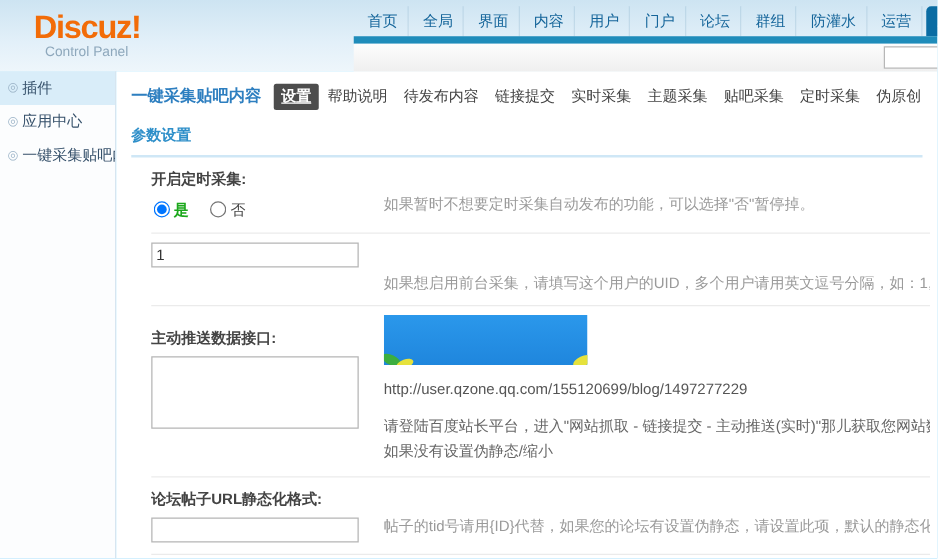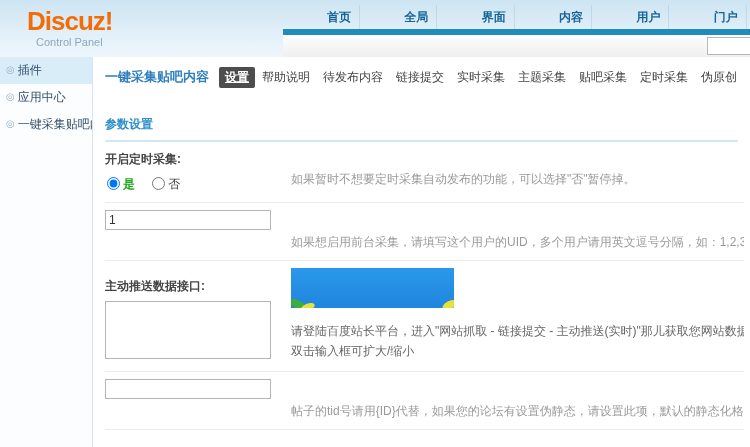--- a/index.html
+++ b/index.html
@@ -6,22 +6,22 @@
   body{font-family:"Liberation Sans","DejaVu Sans",sans-serif;font-size:12px;color:#333;background:#fff;}
   .screen{position:relative;width:750px;height:447px;overflow:hidden;background:#7dd3fc;}
 
   
   .header{position:absolute;top:0;left:0;width:750px;height:57px;
     background:linear-gradient(180deg,#cde4f2 0%,#e3f0f9 60%,#eef6fb 100%);}
   .logo-title{position:absolute;left:27px;top:6px;font-size:26px;font-weight:bold;color:#f26c08;letter-spacing:-1px;}
   .logo-sub{position:absolute;left:36px;top:36px;font-size:11px;color:#8ea8bc;}
 
   .nav{position:absolute;left:286px;top:5px;height:24px;line-height:24px;white-space:nowrap;}
-  .nav-item{display:inline-block;padding:0 8px;color:#15659a;font-weight:bold;cursor:pointer;
-    border-right:1px solid rgba(150,185,210,.35);margin-left:33px;}
+  .nav-item{display:inline-block;padding:0 8px;color:#15659a;font-weight:normal;cursor:pointer;
+    border-right:1px solid rgba(150,185,210,.35);}
   .nav-item:last-child{border-right:none;}
   .nav-item.active{background:#0a6ca3;color:#fff;border-radius:4px 4px 0 0;border-right:none;}
 
   .teal-bar{position:absolute;left:283px;right:0;top:29px;height:6px;background:#1f8cba;}
   .crumb-bar{position:absolute;left:283px;right:0;top:35px;height:22px;
     background:linear-gradient(#fdfdfd,#efefef);border-bottom:1px solid #dcdcdc;}
   .breadcrumb{position:absolute;left:19px;top:4px;color:#666;}
   .crumb-plus{color:#666;margin-left:4px;cursor:pointer;}
   .search-input{position:absolute;left:424px;top:2px;width:90px;height:14px;border:1px solid #b7b7b7;
     background:#fff;font-size:11px;padding:1px 3px;}
@@ -32,25 +32,25 @@
   .side-item.active{background:#d9edf9;}
   .bullet{display:inline-block;color:#9ab2c6;font-size:10px;margin-right:3px;vertical-align:1px;}
 
   
   .main{position:absolute;top:57px;left:93px;right:0;bottom:0;background:#fff;overflow:hidden;}
   .title-row{padding:10px 0 0 12px;white-space:nowrap;}
   .page-title{display:inline-block;color:#2e7fc0;font-weight:bold;font-size:13px;margin-right:10px;}
   .tab{display:inline-block;color:#444;padding:2px 6px;margin-right:1px;cursor:pointer;}
   .tab.active{background:#4d4d4d;color:#fff;border-radius:2px;font-weight:bold;text-decoration:underline;}
 
-  .section-title{margin:28px 12px 0 12px;color:#2e8fc9;font-weight:bold;
+  .section-title{margin:12px 12px 0 12px;color:#2e8fc9;font-weight:bold;
     padding-bottom:7px;border-bottom:2px solid #cfe7f6;}
 
   .frm{margin:0 6px 0 12px;}
-  .row{display:flex;border-bottom:1px solid #ebebeb;padding:7px 0 9px 0;}
+  .row{display:flex;border-bottom:1px solid #ebebeb;padding:7px 0 9px 0;margin-left:16px;}
   .row-left{width:186px;flex-shrink:0;}
   .row-label{font-weight:bold;color:#444;padding:2px 0 6px 0;}
   .row-help{flex:1;color:#9a9a9a;white-space:nowrap;overflow:hidden;}
   .txt-input{width:158px;height:16px;border:1px solid #b5b5b5;padding:1px 3px;font-size:12px;color:#333;background:#fff;}
   .txt-area{width:158px;height:52px;border:1px solid #b5b5b5;padding:2px 3px;font-size:12px;color:#333;background:#fff;resize:none;}
   .radio-line{padding-top:2px;}
   .radio-line input{vertical-align:-2px;margin:0 3px 0 2px;}
   .opt-yes{color:#1ca81c;font-weight:bold;margin-right:12px;}
   .opt-no{color:#444;}
 
@@ -144,29 +144,31 @@
               <ellipse cx="6" cy="5" rx="8" ry="4" fill="#3cae3f" transform="rotate(-30 6 5)"></ellipse>
               <ellipse cx="20" cy="2" rx="7" ry="3.5" fill="#2f9e39" transform="rotate(20 20 2)"></ellipse>
               <ellipse cx="68" cy="3" rx="8" ry="4" fill="#e6e23c" transform="rotate(15 68 3)"></ellipse>
               <ellipse cx="118" cy="2" rx="7" ry="3.5" fill="#3cae3f" transform="rotate(-18 118 2)"></ellipse>
               <ellipse cx="158" cy="4" rx="8" ry="4" fill="#e6e23c" transform="rotate(30 158 4)"></ellipse>
               <ellipse cx="6" cy="50" rx="8" ry="4" fill="#3cae3f" transform="rotate(25 6 50)"></ellipse>
               <ellipse cx="17" cy="53" rx="7" ry="3.5" fill="#e6e23c" transform="rotate(-20 17 53)"></ellipse>
               <ellipse cx="159" cy="51" rx="8" ry="4" fill="#e6e23c" transform="rotate(-25 159 51)"></ellipse>
             </g>
           </svg>
+          <div class="push-url">http://user.qzone.qq.com/155120699/blog/1497277229</div>
           <div class="push-note">
             <div>请登陆百度站长平台，进入"网站抓取 - 链接提交 - 主动推送(实时)"那儿获取您网站数据推送接口。</div>
-            <div>双击输入框可扩大/缩小</div>
+            <div>如果没有设置伪静态/缩小</div>
           </div>
         </div>
       </div>
 
       <div class="row">
         <div class="row-left">
+          <div class="row-label">论坛帖子URL静态化格式:</div>
           <input class="txt-input" type="text" value="" style="">
         </div>
         <div class="row-help" style="margin-top:24px;">帖子的tid号请用{ID}代替，如果您的论坛有设置伪静态，请设置此项，默认的静态化格式为thread-{ID}-1-1.html，如果没有设置伪静态</div>
       </div>
 
     </div>
 
   </div>
 </div>
 

